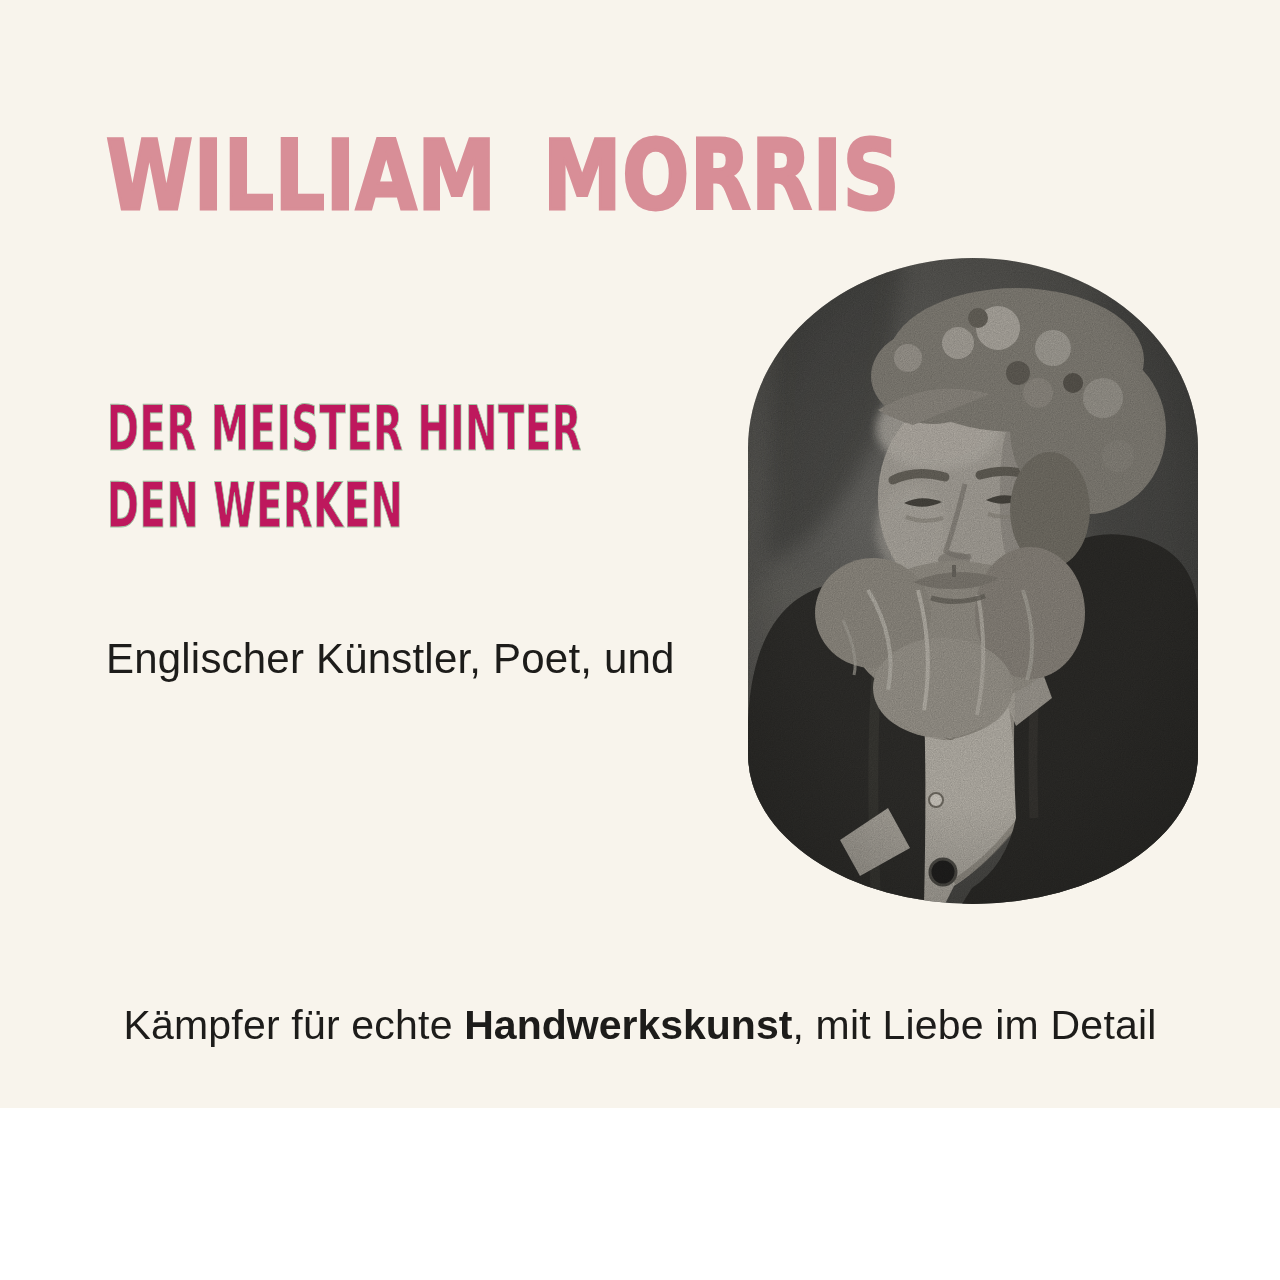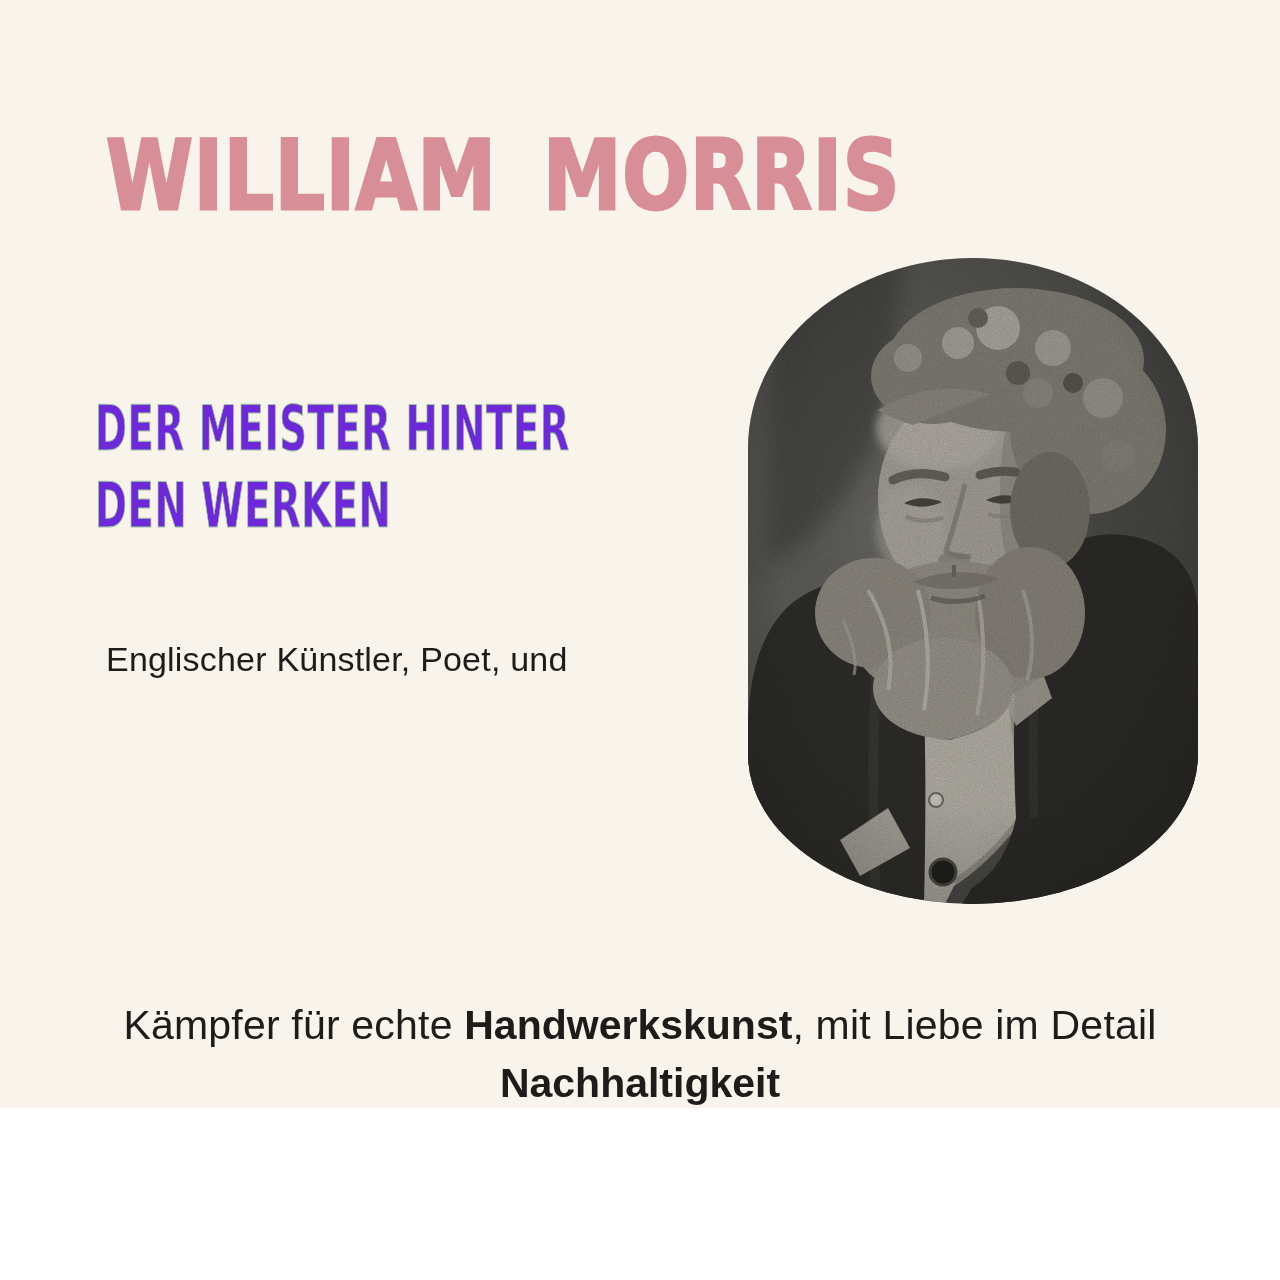--- a/index.html
+++ b/index.html
@@ -29,43 +29,43 @@
     letter-spacing: 1px;
     word-spacing: 22px;
     white-space: nowrap;
     transform: scaleX(0.82);
     transform-origin: left center;
   }
 
   
   .subtitle {
     position: absolute;
-    left: 95px;
+    left: 107px;
     top: 390px;
-    color: #6d28d9;
+    color: #be185d;
   }
   .subtitle .line {
     font-family: "DejaVu Sans", sans-serif;
     font-weight: 800;
     font-size: 62px;
     line-height: 77px;
     -webkit-text-stroke: 1px #9fc5a3;
     letter-spacing: 1px;
     white-space: nowrap;
     transform: scaleX(0.62);
     transform-origin: left center;
   }
 
   
   .description {
     position: absolute;
     left: 106px;
     top: 628px;
     color: #1d1c1a;
-    font-size: 34px;
+    font-size: 42px;
     line-height: 62px;
     letter-spacing: 0.2px;
     white-space: nowrap;
   }
 
   
   .footer {
     position: absolute;
     left: 60px;
     top: 996px;
@@ -213,16 +213,15 @@
         <path d="M183,340 Q209,348 237,338" stroke="#6f6b63" stroke-width="5" fill="none" opacity="0.8"></path>
       </g>
 
       <rect width="450" height="646" filter="url(#pgrain)" opacity="0.5"></rect>
       <rect width="450" height="646" fill="url(#pvig)"></rect>
     </svg>
   </div>
 
   <div class="footer">
     <div><span>Kämpfer für echte </span><span class="seg-bold">Handwerkskunst</span><span>, mit Liebe im Detail</span></div>
-    <div><span class="seg-bold">Nachhaltigkeit</span></div>
   </div>
 
 </div>
 
 </body></html>

